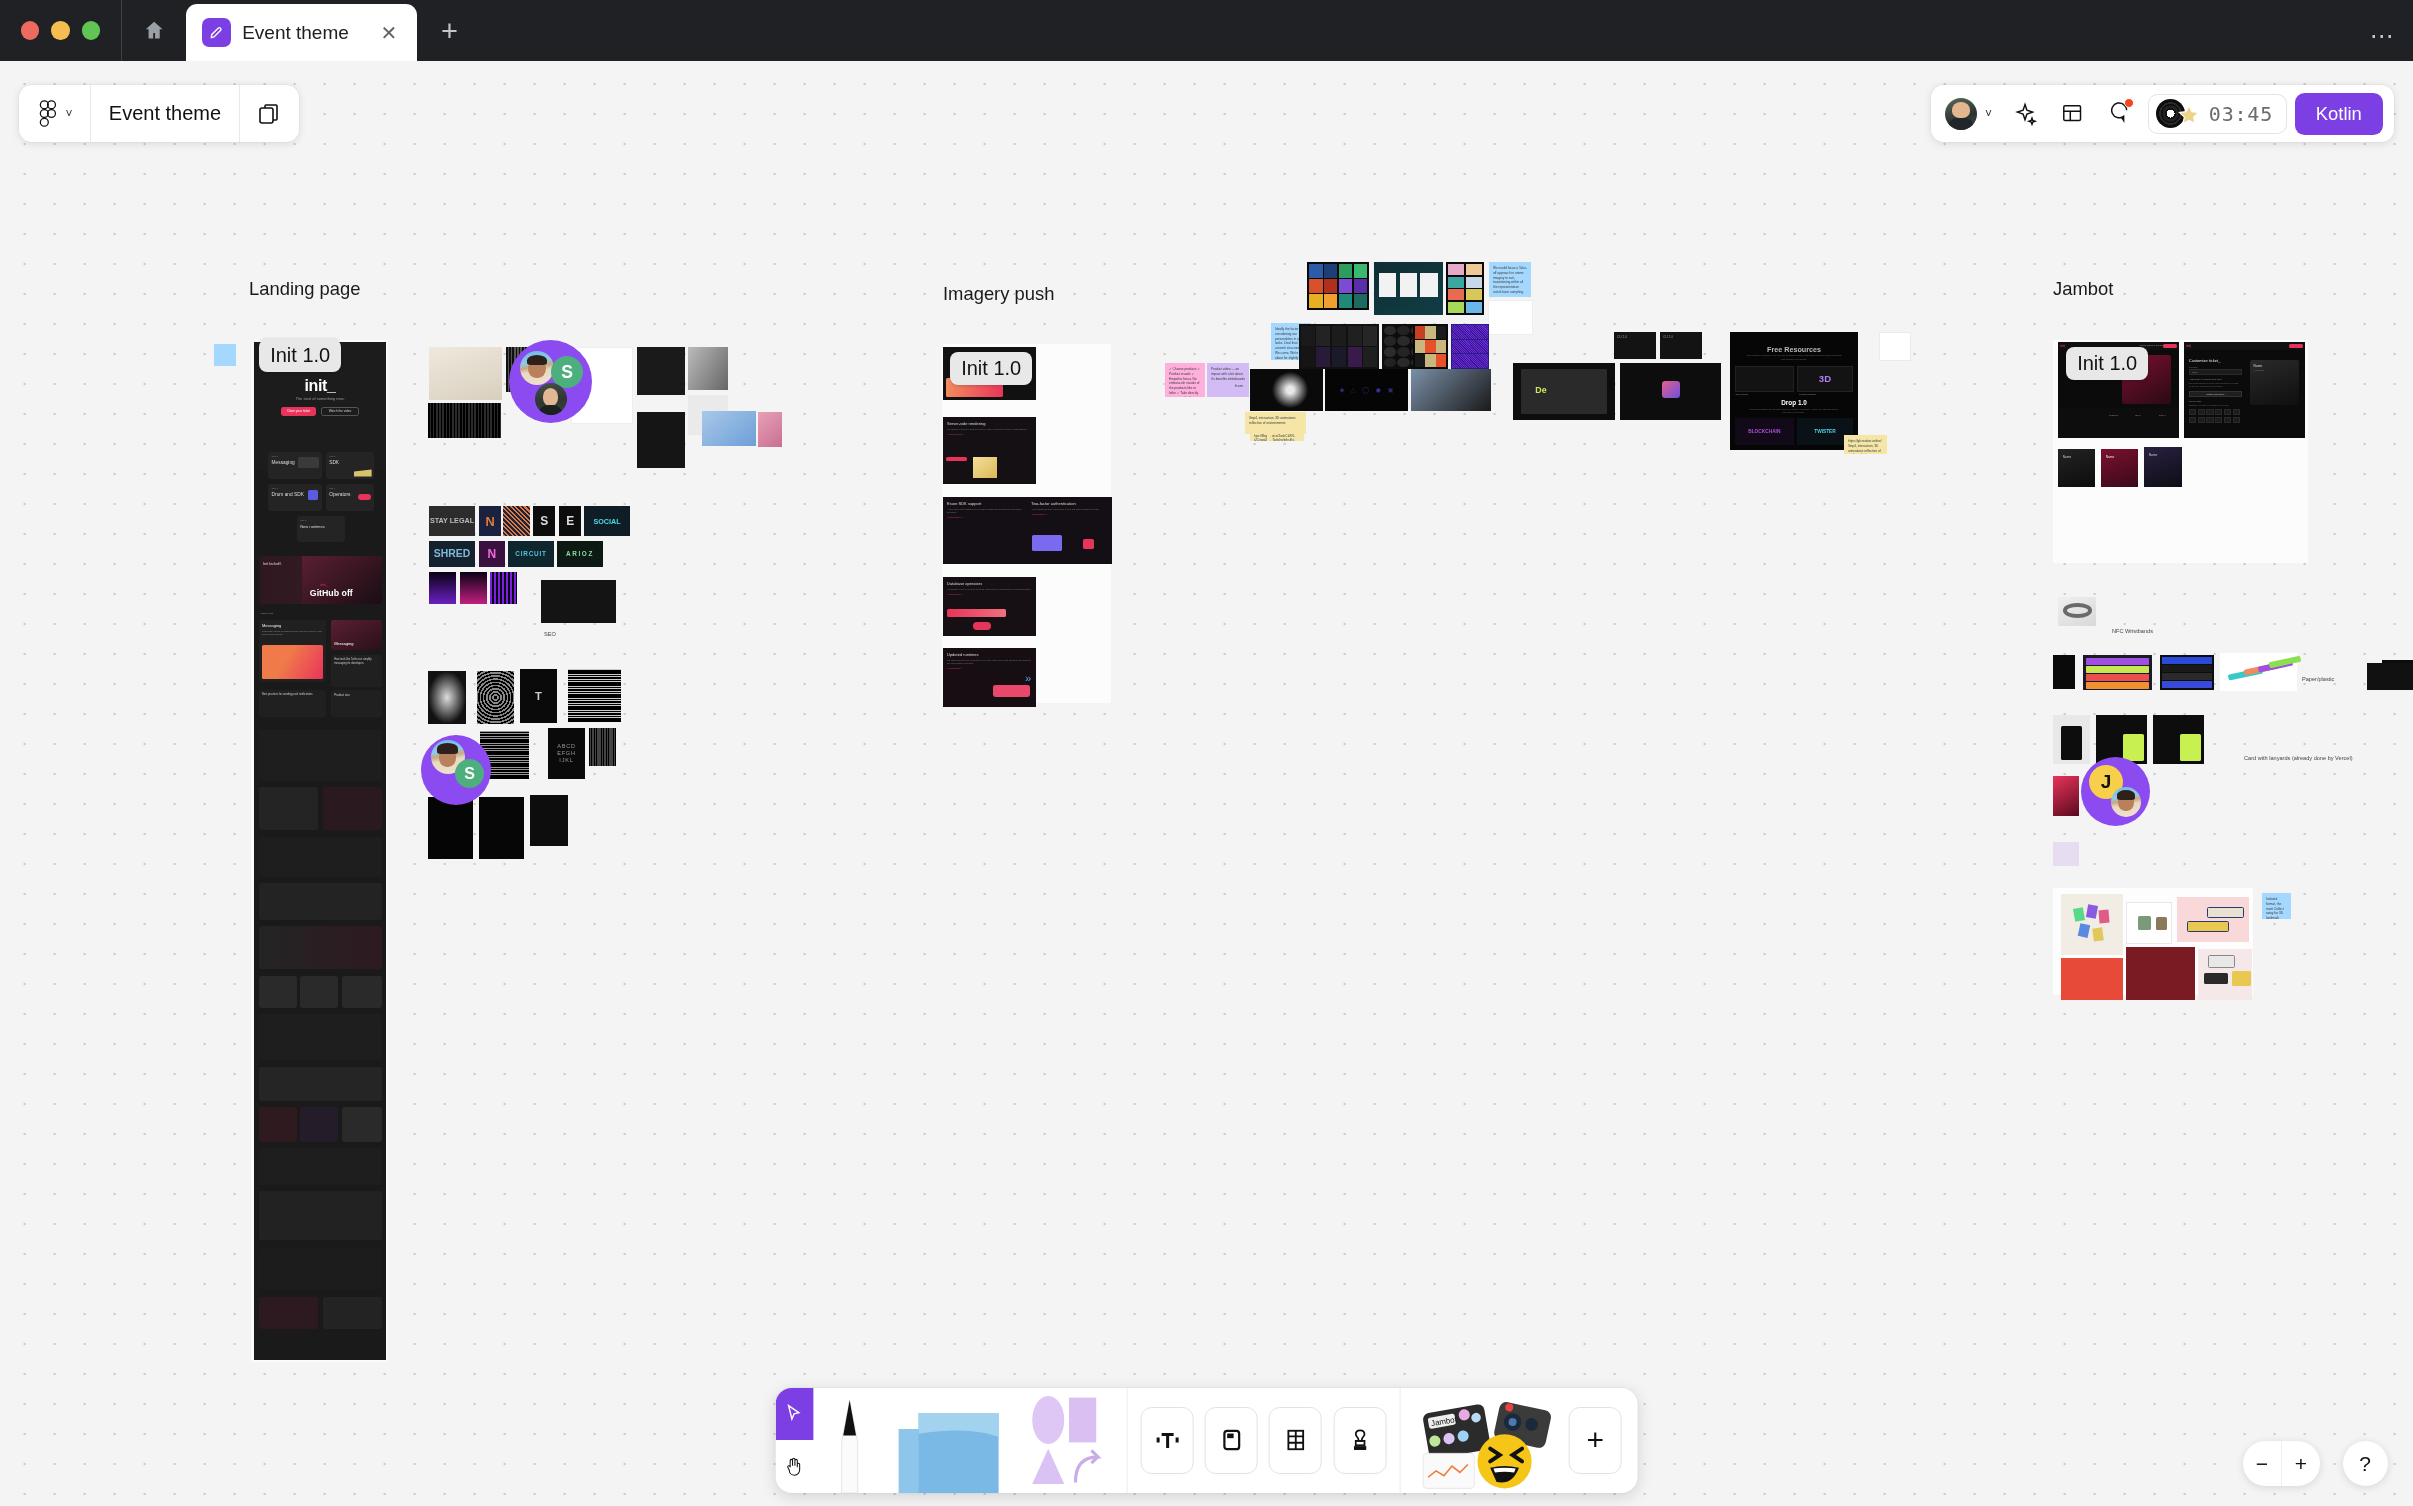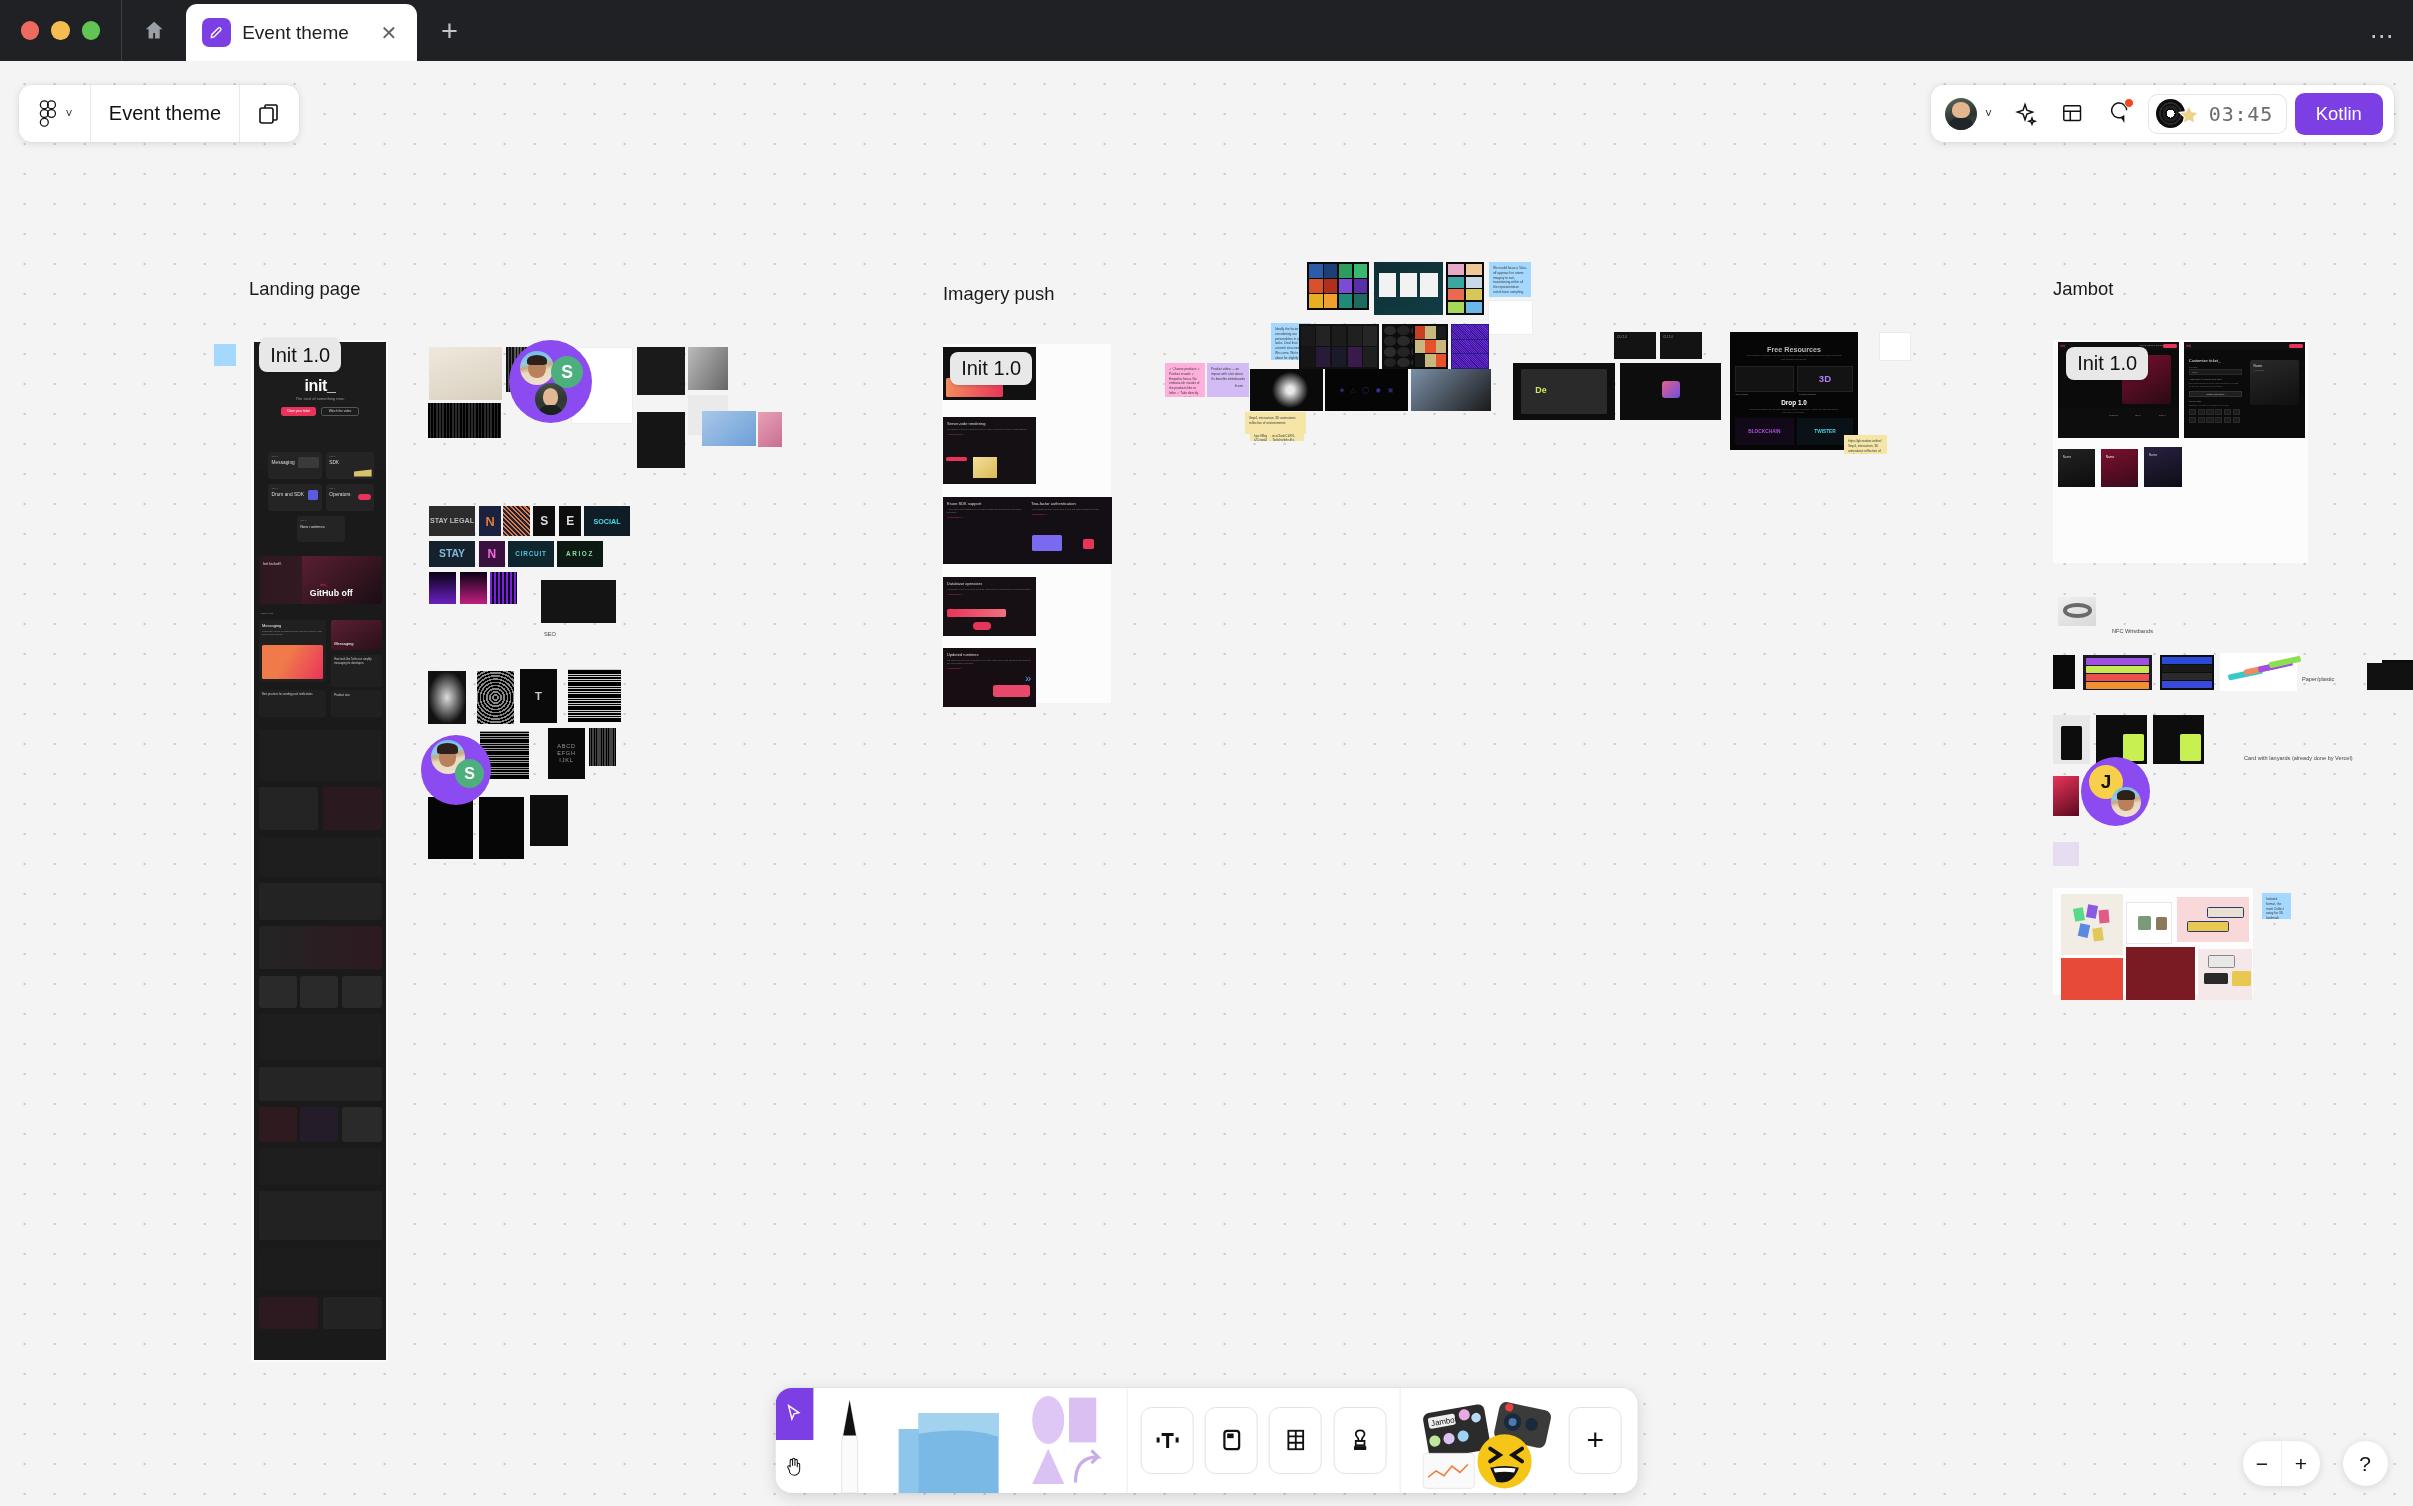--- a/index.html
+++ b/index.html
@@ -472,21 +472,21 @@
   <div class="tile" style="left:702px;top:350px;width:54px;height:35px;background:linear-gradient(140deg,#a8c8ea,#6d9fd6);"></div>
   <div class="tile" style="left:758px;top:351px;width:24px;height:35px;background:linear-gradient(140deg,#e8a0b8,#c86f90);"></div>
 
   <div class="tile" style="left:429px;top:445px;width:46px;height:30px;background:#2c2c2c;display:flex;align-items:center;justify-content:center;color:#bbb;font-size:7.2px;font-weight:700;text-align:center;line-height:1.05;">STAY LEGAL</div>
   <div class="tile" style="left:479px;top:445px;width:22.3px;height:30px;background:#1a2240;display:flex;align-items:center;justify-content:center;color:#e07a3a;font-size:12.8px;font-weight:800;">N</div>
   <div class="tile" style="left:503px;top:445px;width:27px;height:30px;background:repeating-linear-gradient(45deg,#e07a3a 0 1.6px,#1a2240 1.6px 3.2px);"></div>
   <div class="tile" style="left:533px;top:445px;width:22.3px;height:30px;background:#0d0d0d;display:flex;align-items:center;justify-content:center;color:#ddd;font-size:12px;font-weight:800;">S</div>
   <div class="tile" style="left:559px;top:445px;width:22.3px;height:30px;background:#0d0d0d;display:flex;align-items:center;justify-content:center;color:#ddd;font-size:12px;font-weight:800;">E</div>
   <div class="tile" style="left:584px;top:445px;width:46px;height:30px;background:#0f1e26;display:flex;align-items:center;justify-content:center;color:#4fd8e8;font-size:7.2px;font-weight:700;">SOCIAL</div>
 
-  <div class="tile" style="left:429px;top:480px;width:46px;height:25.5px;background:#15222e;display:flex;align-items:center;justify-content:center;color:#7fb8d8;font-size:10.4px;font-weight:700;">STAY</div>
+  <div class="tile" style="left:429px;top:480px;width:46px;height:25.5px;background:#15222e;display:flex;align-items:center;justify-content:center;color:#7fb8d8;font-size:10.4px;font-weight:700;">SHRED</div>
   <div class="tile" style="left:479px;top:480px;width:25.5px;height:25.5px;background:#3a1040;display:flex;align-items:center;justify-content:center;color:#f06ad8;font-size:12px;font-weight:800;">N</div>
   <div class="tile" style="left:508px;top:480px;width:46px;height:25.5px;background:#10262e;display:flex;align-items:center;justify-content:center;color:#56c2d8;font-size:6.4px;font-weight:700;letter-spacing:0.8px;">CIRCUIT</div>
   <div class="tile" style="left:557px;top:480px;width:46px;height:25.5px;background:#0d1a14;display:flex;align-items:center;justify-content:center;color:#8fd8a8;font-size:6.4px;font-weight:600;letter-spacing:1.6px;">ARIOZ</div>
 
   <div class="tile" style="left:429px;top:511px;width:27px;height:32px;background:linear-gradient(180deg,#0a0014,#6a20c0);"></div>
   <div class="tile" style="left:460px;top:511px;width:27px;height:32px;background:linear-gradient(180deg,#0a0014,#c02080);"></div>
   <div class="tile" style="left:490px;top:511px;width:27px;height:32px;background:repeating-linear-gradient(90deg,#7b20e0 0 1.6px,#0a0014 1.6px 4px);"></div>
   <div class="tile" style="left:541px;top:519px;width:75px;height:43px;background:#141414;"></div>
   <div class="caption" style="left:544px;top:570px;">SEO</div>
 

